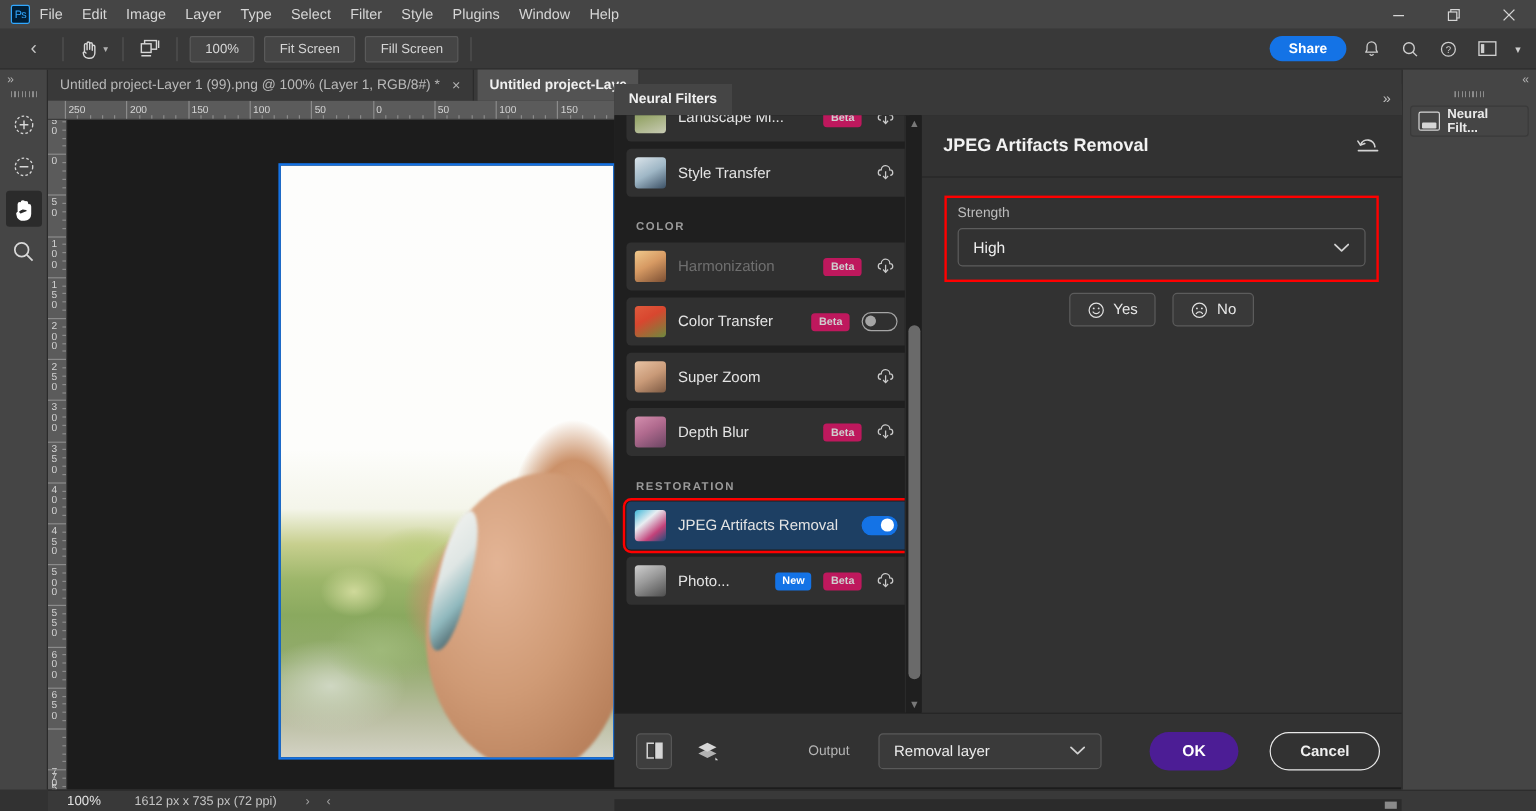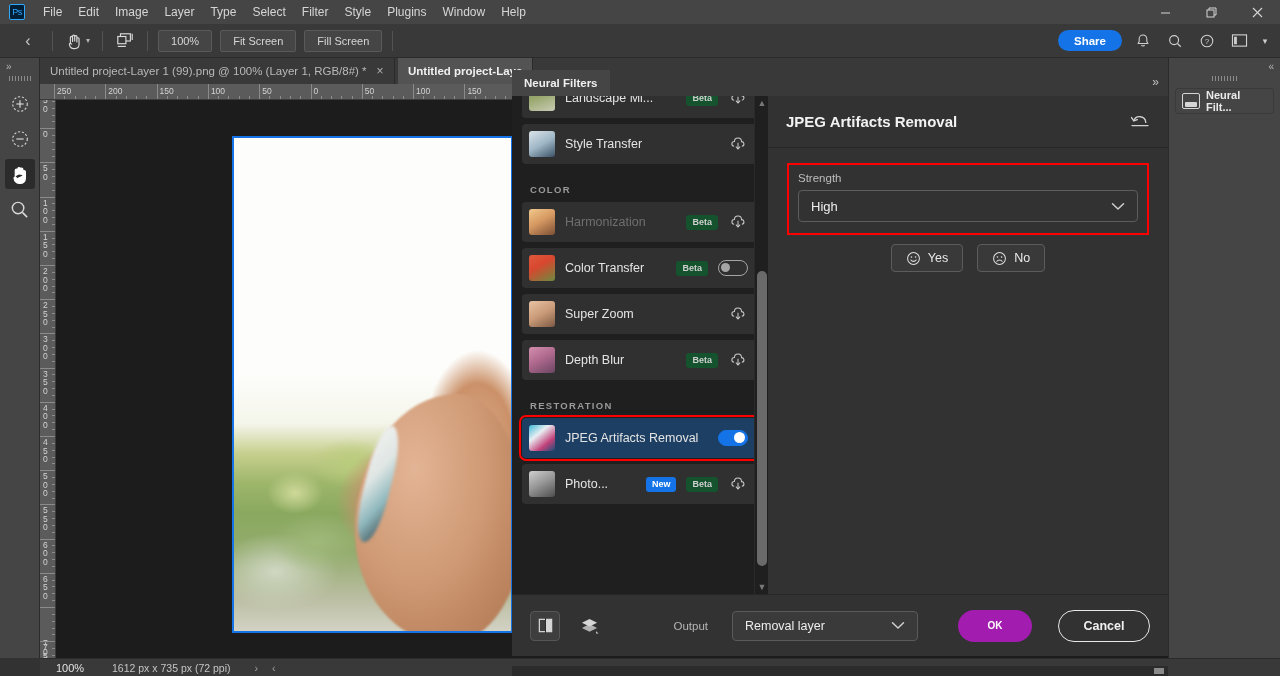--- a/index.html
+++ b/index.html
@@ -12,21 +12,21 @@
   }
   #app { position: relative; width: 1280px; height: 676px; }
 
   
   .menubar {
     position: absolute; top: 0; left: 0; width: 1280px; height: 24px;
     background: #454545;
     display: flex; align-items: center;
   }
   .ps-logo {
-    width: 16px; height: 16px; margin-left: 9px; margin-right: 10px;
+    width: 16px; height: 16px; margin-left: 9px; 
     background: #001e36; border: 1px solid #31a8ff; border-radius: 2px;
     color: #31a8ff; font-size: 9px; font-weight: normal;
     display: flex; align-items: center; justify-content: center;
     letter-spacing: -0.5px;
   }
   .menu-item {
     color: #d6d6d6; font-size: 12px; padding: 0 8px; height: 24px;
     display: flex; align-items: center; white-space: nowrap;
   }
   .win-controls { position: absolute; right: 0; top: 0; display: flex; height: 24px; }
@@ -200,21 +200,21 @@
       padding: 14px 0 7px 8px; font-weight: 600; }
   .nf-row {
     height: 40px; background: #303030; border-radius: 4px; margin-bottom: 6px;
     display: flex; align-items: center; padding: 0 10px 0 7px; gap: 10px; position: relative;
   }
   .nf-row.disabled .nf-name { color: #6f6f6f; }
   .nf-row.selected { background: #1d3f63; }
   .nf-thumb { width: 26px; height: 26px; border-radius: 3px; flex: none; background: #555; }
   .nf-name { color: #e4e4e4; font-size: 12.5px; flex: 1; white-space: nowrap; }
   .nf-badge {
-    background: #14532d; color: #cfcfcf; font-size: 9px; font-weight: bold;
+    background: #be185d; color: #cfcfcf; font-size: 9px; font-weight: bold;
     border-radius: 3px; padding: 2.5px 6px; flex: none;
   }
   .nf-badge.new { background: #1473e6; color: #fff; }
   .nf-cloud { width: 20px; flex: none; display:flex; align-items:center; justify-content:center; color:#c9c9c9; }
   .nf-toggle { width: 30px; height: 16px; border-radius: 8px; flex: none; position: relative;
       border: 1.5px solid #a5a5a5; background: transparent; }
   .nf-toggle::after { content:''; position:absolute; left:2px; top:2px; width:9px; height:9px;
       border-radius:50%; background:#a5a5a5; }
   .nf-toggle.on { background: #1473e6; border-color: #1473e6; }
   .nf-toggle.on::after { left: auto; right: 2px; width: 11px; height: 11px; top:1px; background:#fff; }
@@ -256,22 +256,22 @@
   .foot-icon.boxed { background: #3e3e3e; border: 1px solid #565656; }
   .foot-spacer { flex: 1; }
   .out-label { color: #b5b5b5; font-size: 11.5px; margin-right: 10px; }
   .out-select {
     width: 186px; height: 30px; background: #3a3a3a; border: 1px solid #5a5a5a;
     border-radius: 4px; display: flex; align-items: center; padding: 0 12px;
     color: #ededed; font-size: 12.5px;
   }
   .out-select .chev { margin-left: auto; color: #d0d0d0; }
   .btn-ok {
-    width: 74px; height: 32px; border-radius: 16px; background: #a21caf; color: #fff;
-    font-size: 10px; font-weight: bold; display:flex; align-items:center; justify-content:center;
+    width: 74px; height: 32px; border-radius: 16px; background: #4c1d95; color: #fff;
+    font-size: 13px; font-weight: bold; display:flex; align-items:center; justify-content:center;
     margin-left: 26px;
   }
   .btn-cancel {
     width: 92px; height: 32px; border-radius: 16px; background: transparent;
     border: 1.5px solid #e8e8e8; color: #f0f0f0; font-size: 12.5px; font-weight: bold;
     display:flex; align-items:center; justify-content:center; margin-left: 12px;
   }
   .nf-scrollbar-h {
     position: absolute; left: 512px; bottom: 0px; width: 656px; height: 10px; background: #2b2b2b;
   }

